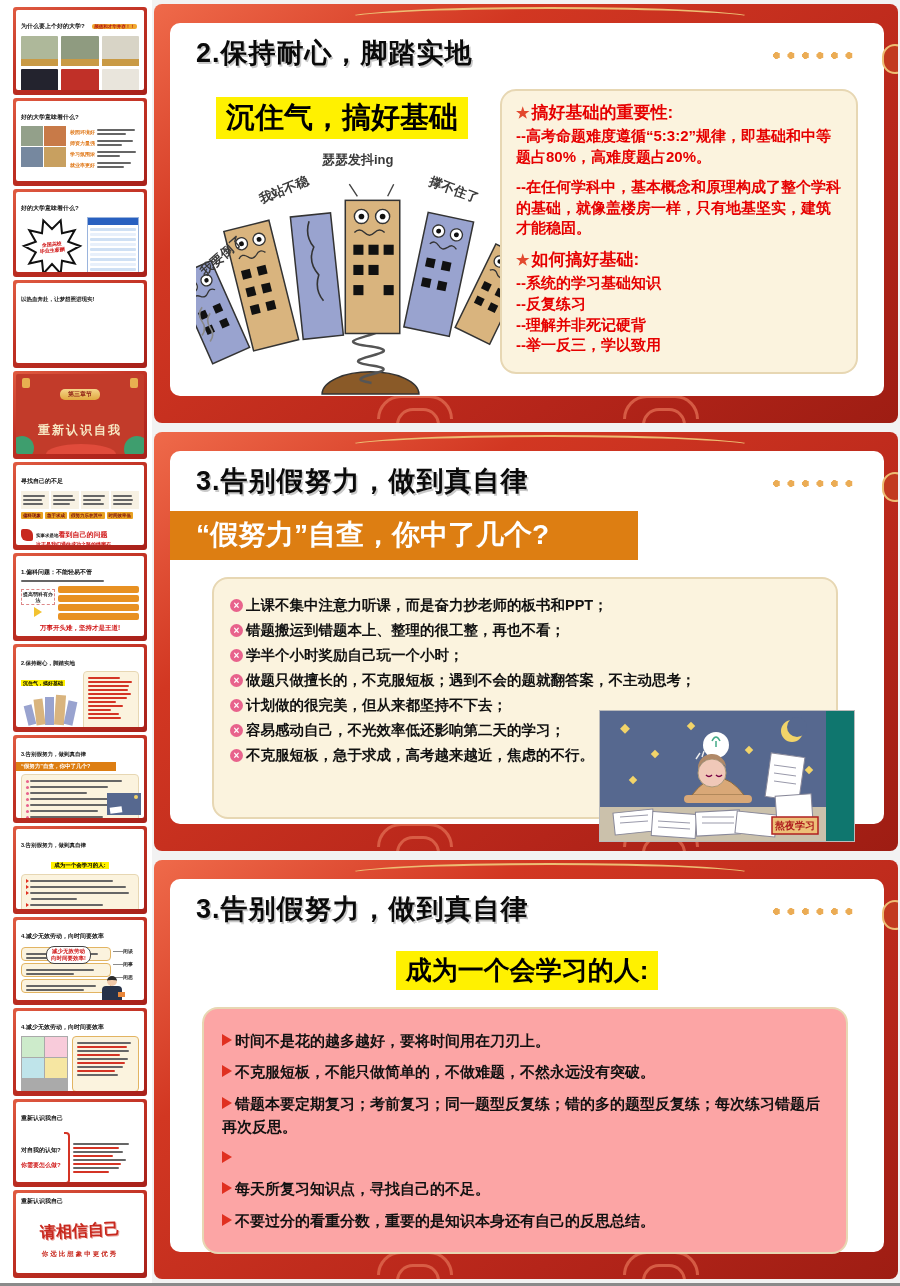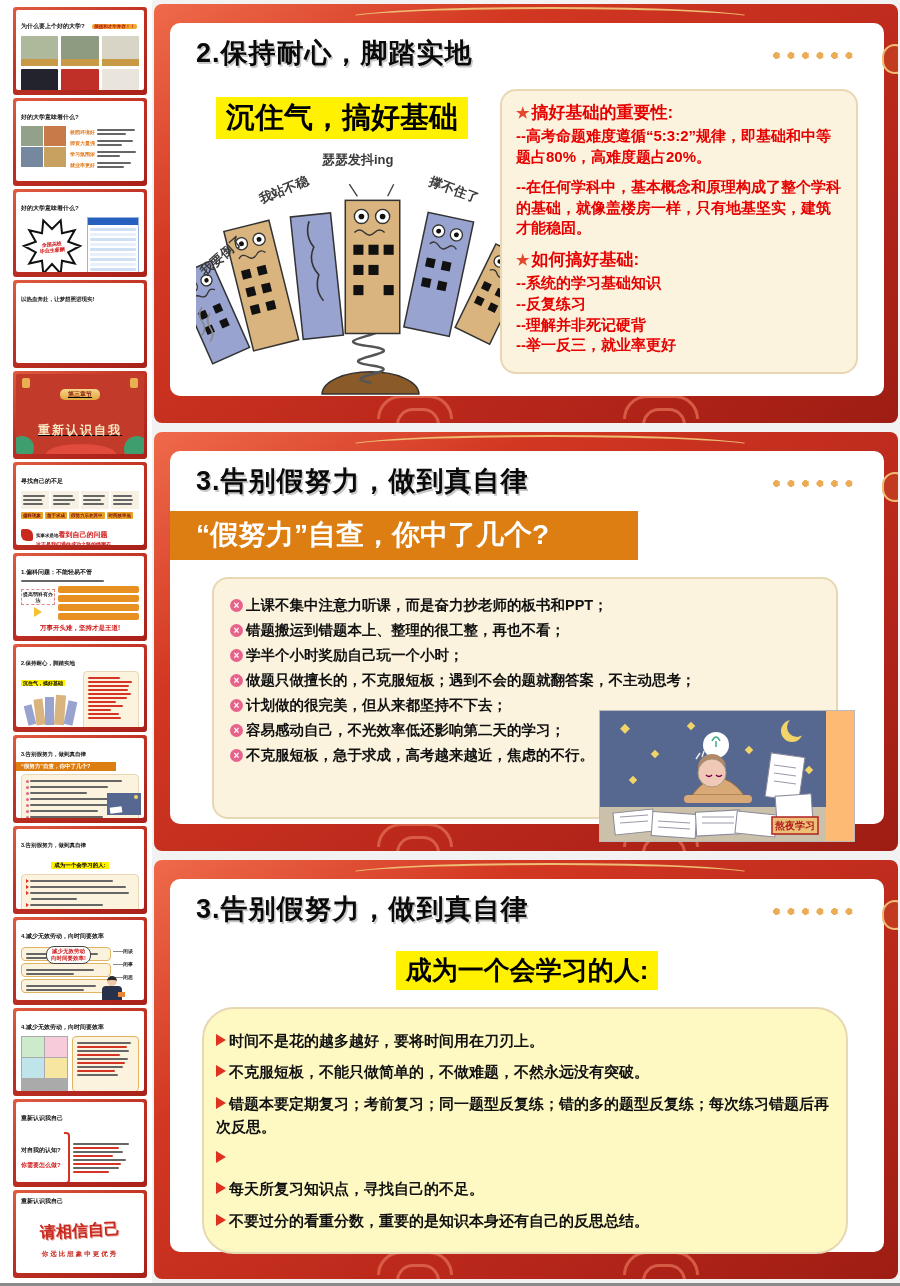--- a/index.html
+++ b/index.html
@@ -54,26 +54,26 @@
   .star::before { content:"★"; color:#e2492f; margin-right:2px; font-size:15px; }
   .panel ul { list-style:none; }
 
   
   .banner { margin:12px 0 0 -26px; width:468px; background:#dd7e12; color:#fff; font-weight:800; font-size:28px; padding:5px 10px 6px 26px; white-space:nowrap; }
   .checklist-panel { position:relative; margin:17px 20px 0 16px; height:242px; background:#fbf3de; border:2px solid #e7d7b3; border-radius:16px; padding:11px 16px; }
   .checklist-panel ul { list-style:none; }
   .checklist-panel li { font-size:14.5px; font-weight:700; color:#111; margin:6px 0; white-space:nowrap; }
   .xb { display:inline-block; width:13px; height:13px; background:#e8638c; border-radius:50%; color:#fff; font-size:10px; line-height:13px; text-align:center; margin-right:3px; vertical-align:1px; }
   .xb::before { content:"×"; }
-  .night { position:absolute; right:-18px; bottom:-24px; width:254px; height:130px; box-shadow:0 0 0 1px #bbb; background:#fdba74;margin-top:8px; }
+  .night { position:absolute; right:-18px; bottom:-24px; width:254px; height:130px; box-shadow:0 0 0 1px #bbb; background:#0f766e;margin-top:8px; }
 
   
   .center-chip { margin:24px auto 0; width:max-content; }
   .c-chip { display:block; background:#fff100; font-size:26px; font-weight:900; color:#000; padding:2px 10px; }
-  .tips-panel { margin:17px 10px 0 6px; background:#fef9c3; border:2px solid #e7d7b3; border-radius:32px; padding:12px 12px; }
+  .tips-panel { margin:17px 10px 0 6px; background:#fca5a5; border:2px solid #e7d7b3; border-radius:16px; padding:12px 18px; }
   .tips-panel ul { list-style:none; }
   .tips-panel li { font-size:15px; font-weight:700; color:#111; margin:8px 0; line-height:1.55; }
   .tb { display:inline-block; width:0; height:0; border-left:10px solid #e03020; border-top:6px solid transparent; border-bottom:6px solid transparent; margin-right:3px; }
 
   
   .row { display:flex; }
   .burst-txt { position:absolute; inset:0; display:flex; flex-direction:column; justify-content:center; align-items:center; color:#d01515; font-weight:800; font-size:5px; line-height:1.3; transform:rotate(-6deg); }
   .q-grid { display:grid; grid-template-columns:22px 22px; grid-template-rows:20px 20px; gap:1px; }
 </style>
 </head>
@@ -181,21 +181,21 @@
       </div>
     </div>
 
     <div class="thumb">
       <div class="tin">
         <span class="t-title" style="font-size:5.5px;">以热血奔赴，让梦想照进现实!</span>
       </div>
     </div>
 
     <div class="thumb">
-      <div class="tin red" style="display:flex;flex-direction:column;align-items:center;justify-content:center;gap:22px;text-decoration:underline;">
+      <div class="tin red" style="display:flex;flex-direction:column;align-items:center;justify-content:center;gap:22px;">
         <span style="position:absolute;top:4px;left:6px;width:8px;height:10px;background:#e8b050;border-radius:2px;"></span>
         <span style="position:absolute;top:4px;right:6px;width:8px;height:10px;background:#e8b050;border-radius:2px;"></span>
         <span style="background:linear-gradient(#f5d58a,#e0a83f);color:#8b1a12;font-size:6px;font-weight:800;padding:1px 8px;border-radius:5px;">第三章节</span>
         <span style="color:#f7e7c3;font-size:12px;font-weight:800;letter-spacing:2px;">重新认识自我</span>
         <span style="position:absolute;bottom:-6px;left:-6px;width:24px;height:24px;background:#3e9e6e;border-radius:50%;"></span>
         <span style="position:absolute;bottom:-8px;right:-6px;width:26px;height:26px;background:#3e9e6e;border-radius:50%;"></span>
         <span style="position:absolute;bottom:-10px;left:30px;width:70px;height:20px;background:#e04b3b;border-radius:50% 50% 0 0;"></span>
       </div>
     </div>
 
@@ -602,21 +602,21 @@
 
           <div class="panel">
             <p class="ph-head"><span class="star"></span><span>搞好基础的重要性:</span></p>
             <p>--高考命题难度遵循“5:3:2”规律，即基础和中等题占80%，高难度题占20%。</p>
             <p>--在任何学科中，基本概念和原理构成了整个学科的基础，就像盖楼房一样，只有地基坚实，建筑才能稳固。</p>
             <p class="ph-head"><span class="star"></span><span>如何搞好基础:</span></p>
             <ul>
               <li>--系统的学习基础知识</li>
               <li>--反复练习</li>
               <li>--理解并非死记硬背</li>
-              <li>--举一反三，就业率更好</li>
+              <li>--举一反三，学以致用</li>
             </ul>
           </div>
         </div>
       </div>
     </section>
 
     <section class="slide">
       <div class="arc a1"></div>
       <div class="arc a2"></div>
       <div class="paper">

